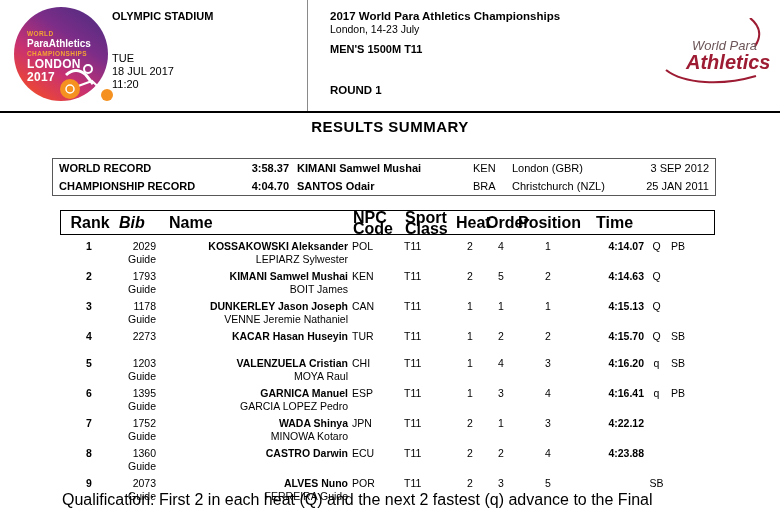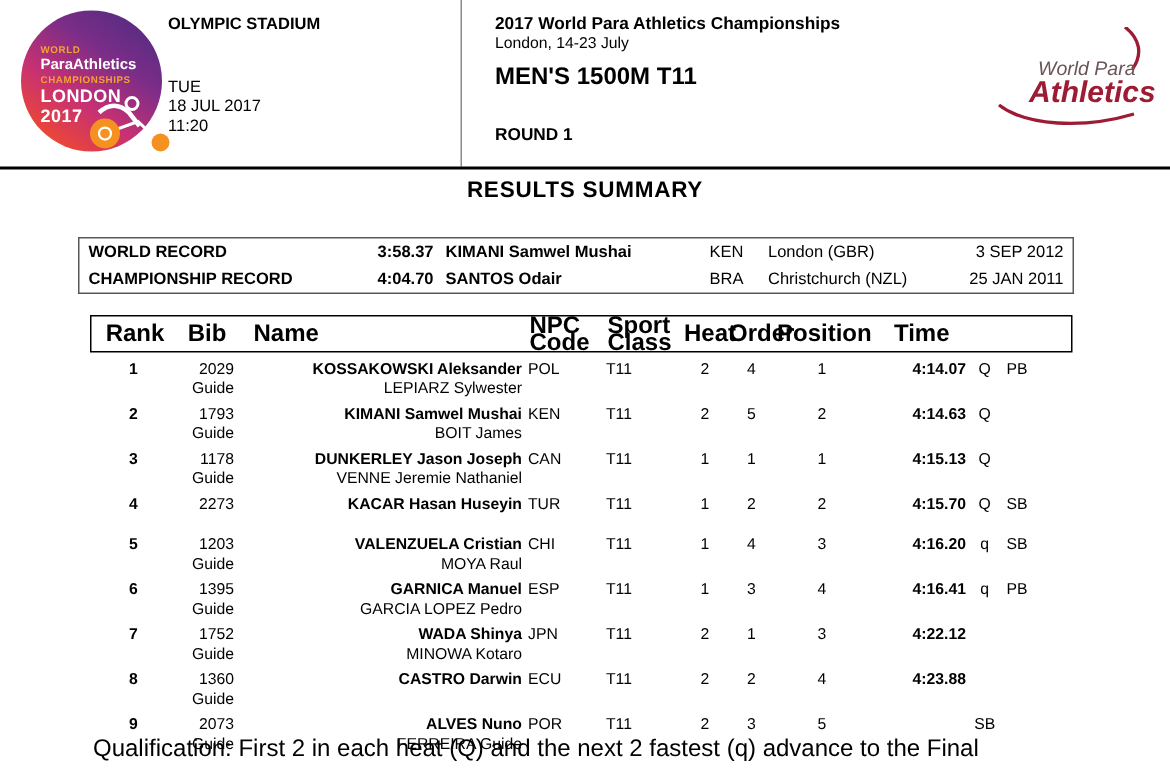--- a/index.html
+++ b/index.html
@@ -19,21 +19,21 @@
   .racer { position:absolute; right:-10px; bottom:-2px; }
 
   .hdr-divider { position:absolute; left:307px; top:0; width:1px; height:111px; background:#8a8a8a; }
   .hdr-rule { position:absolute; left:0; top:111px; width:780px; height:2px; background:#000; }
 
   .venue { position:absolute; left:112px; top:10px; font-size:11px; font-weight:bold; }
   .datetime { position:absolute; left:112px; top:52px; font-size:11px; line-height:13px; }
 
   .comp-title { position:absolute; left:330px; top:10px; font-size:11.5px; font-weight:bold; }
   .comp-sub   { position:absolute; left:330px; top:23px; font-size:10.5px; }
-  .event-name { position:absolute; left:330px; top:43px; font-size:16px; font-weight:bold; }
+  .event-name { position:absolute; left:330px; top:43px; font-size:11px; font-weight:bold; }
   .round-name { position:absolute; left:330px; top:84px; font-size:11.5px; font-weight:bold; }
 
   .brand { position:absolute; left:664px; top:18px; width:112px; height:78px; }
   .brand svg { position:absolute; left:0; top:0; }
   .brand-top { position:absolute; left:28px; top:20px; font-size:13px; font-style:italic; color:#6b5558; white-space:nowrap; }
   .brand-bot { position:absolute; left:22px; top:33px; font-size:20px; font-style:italic; font-weight:bold; color:#9d1c33; white-space:nowrap; }
 
   
   .page-title { position:absolute; left:0; top:118px; width:780px; text-align:center; font-size:15px; font-weight:bold; letter-spacing:.5px; }
 
@@ -46,21 +46,21 @@
   .r-npc   { padding-left:2px; }
   .r-venue { padding-left:6px; white-space:nowrap; }
   .r-date  { text-align:right; padding-right:6px; white-space:nowrap; }
 
   
   .grid-cols { display:grid; grid-template-columns:58px 44px 186px 52px 55px 30px 32px 62px 69px 17px 26px 1fr; }
   .rtable { position:absolute; left:60px; top:210px; width:655px; }
   .thead { border:1px solid #000; height:25px; align-items:center; font-size:16px; font-weight:bold; }
   .th { white-space:pre-line; line-height:11px; }
   .th-rank,.th-heat,.th-order,.th-pos,.th-time { text-align:center; }
-  .th-bib { text-align:center; padding-right:6px; }
+  .th-bib { text-align:left; padding-right:6px;font-style:italic; }
   .th-name { padding-left:6px; }
   .th-npc,.th-cls { padding-left:4px; }
 
   .trow { min-height:27px; padding-top:5px; font-size:10.5px; line-height:12.5px; }
   .c-rank { text-align:center; font-weight:bold; }
   .c-bib { text-align:right; padding-right:6px; display:flex; flex-direction:column; }
   .c-name { padding-left:6px; display:flex; flex-direction:column; white-space:nowrap;text-align:right; }
   .athlete { font-weight:bold; }
   .guide { font-weight:normal; }
   .c-npc { padding-left:4px; }

